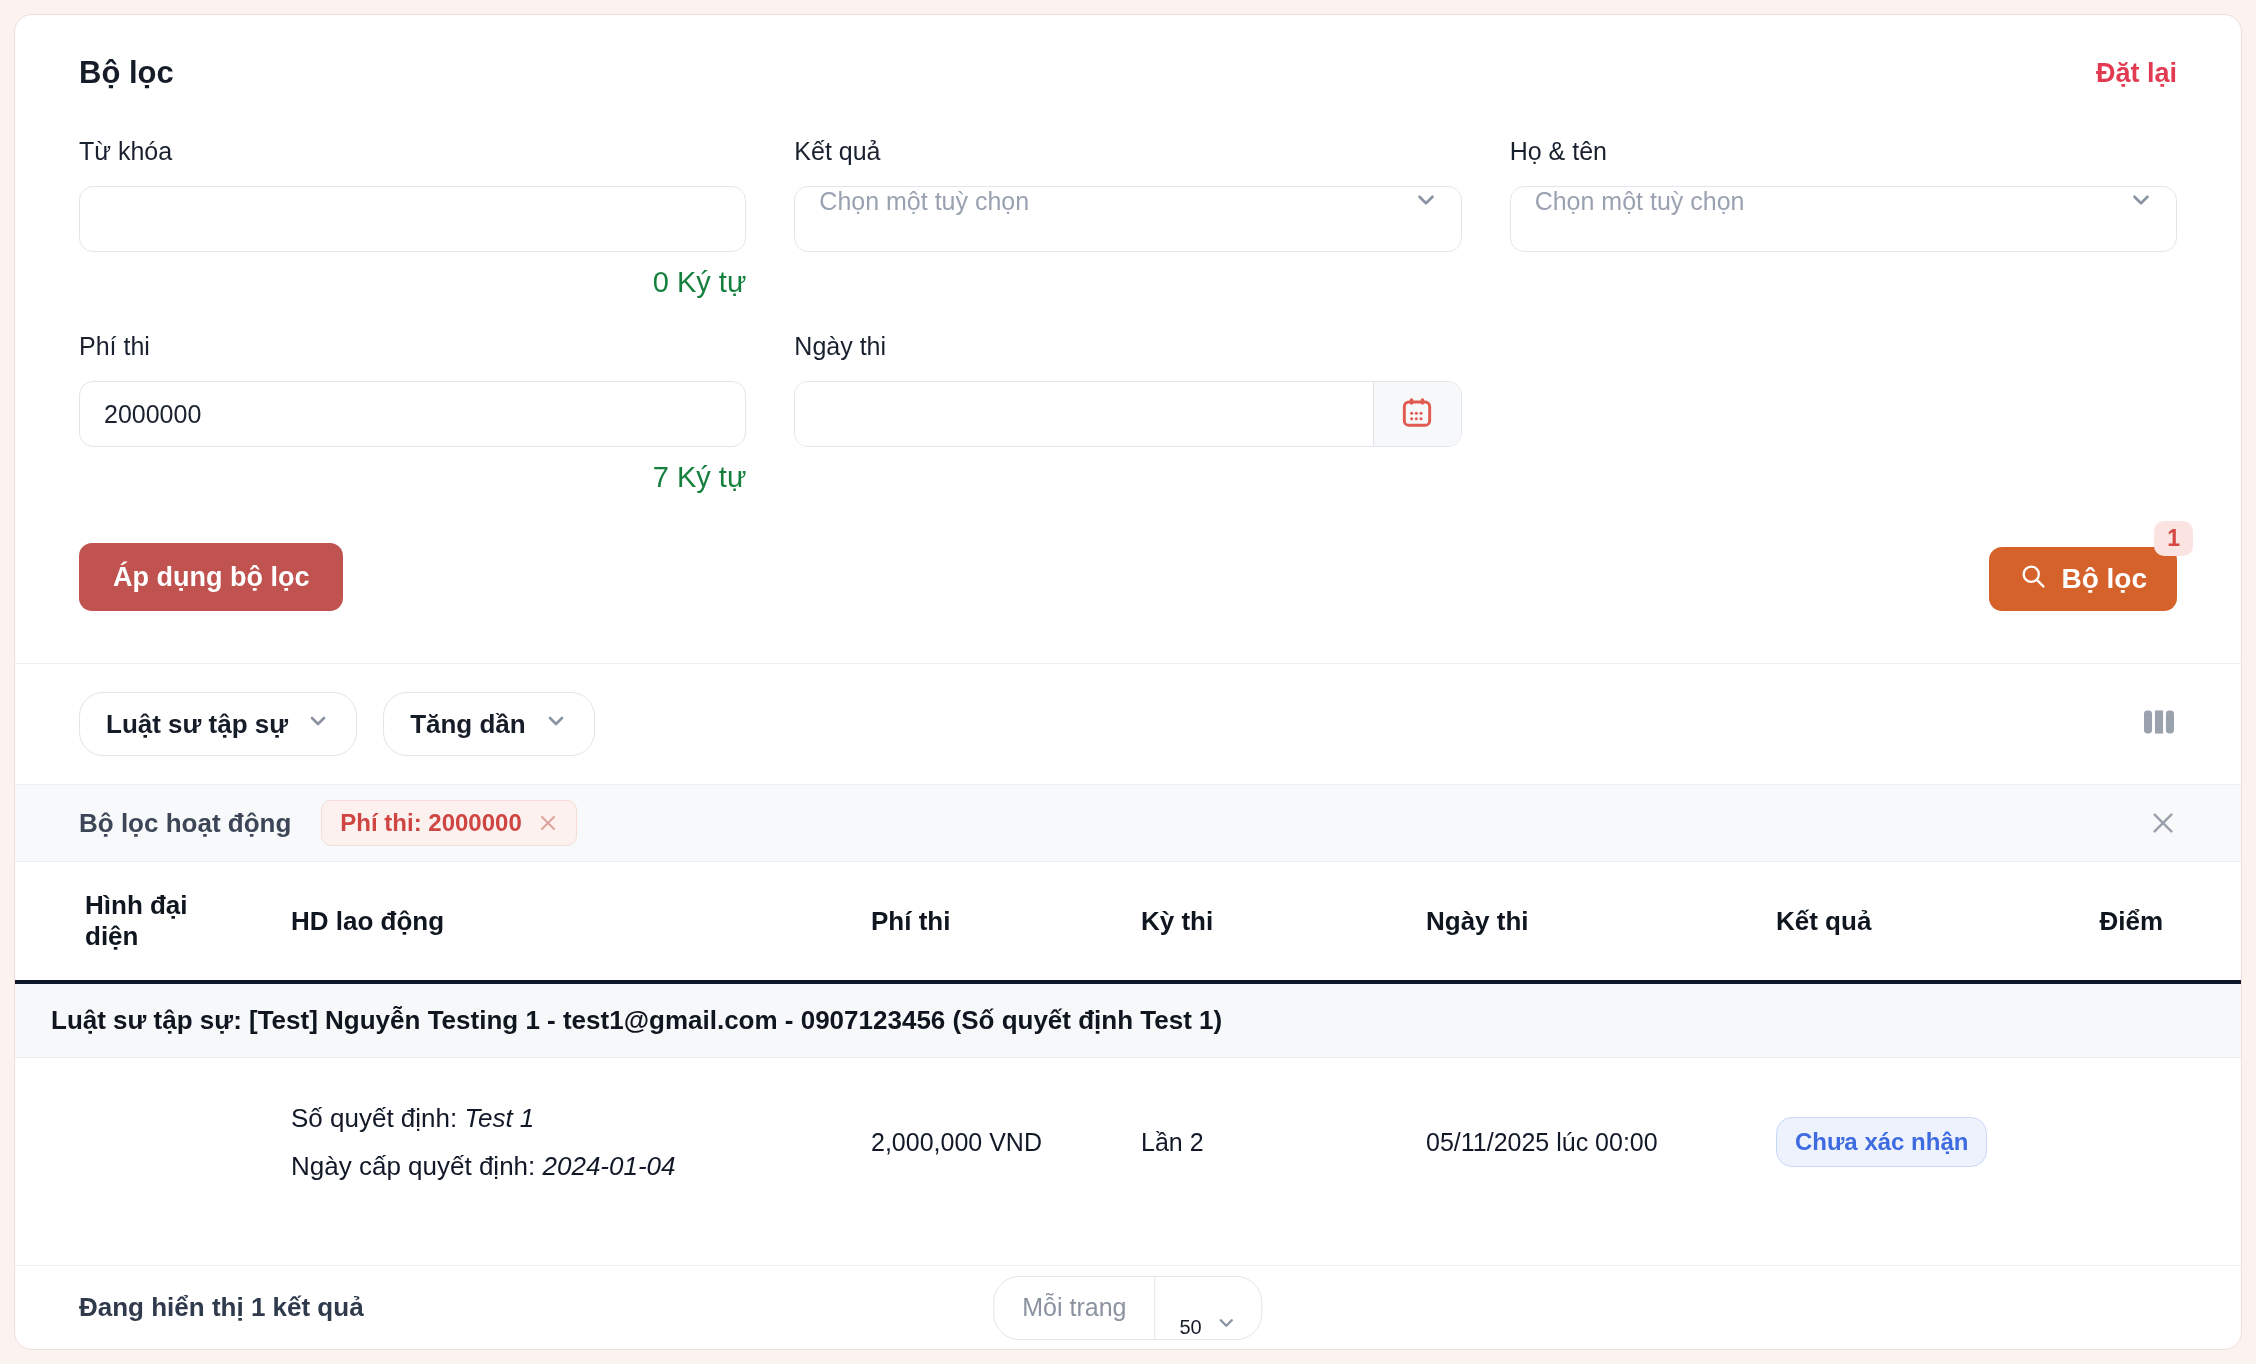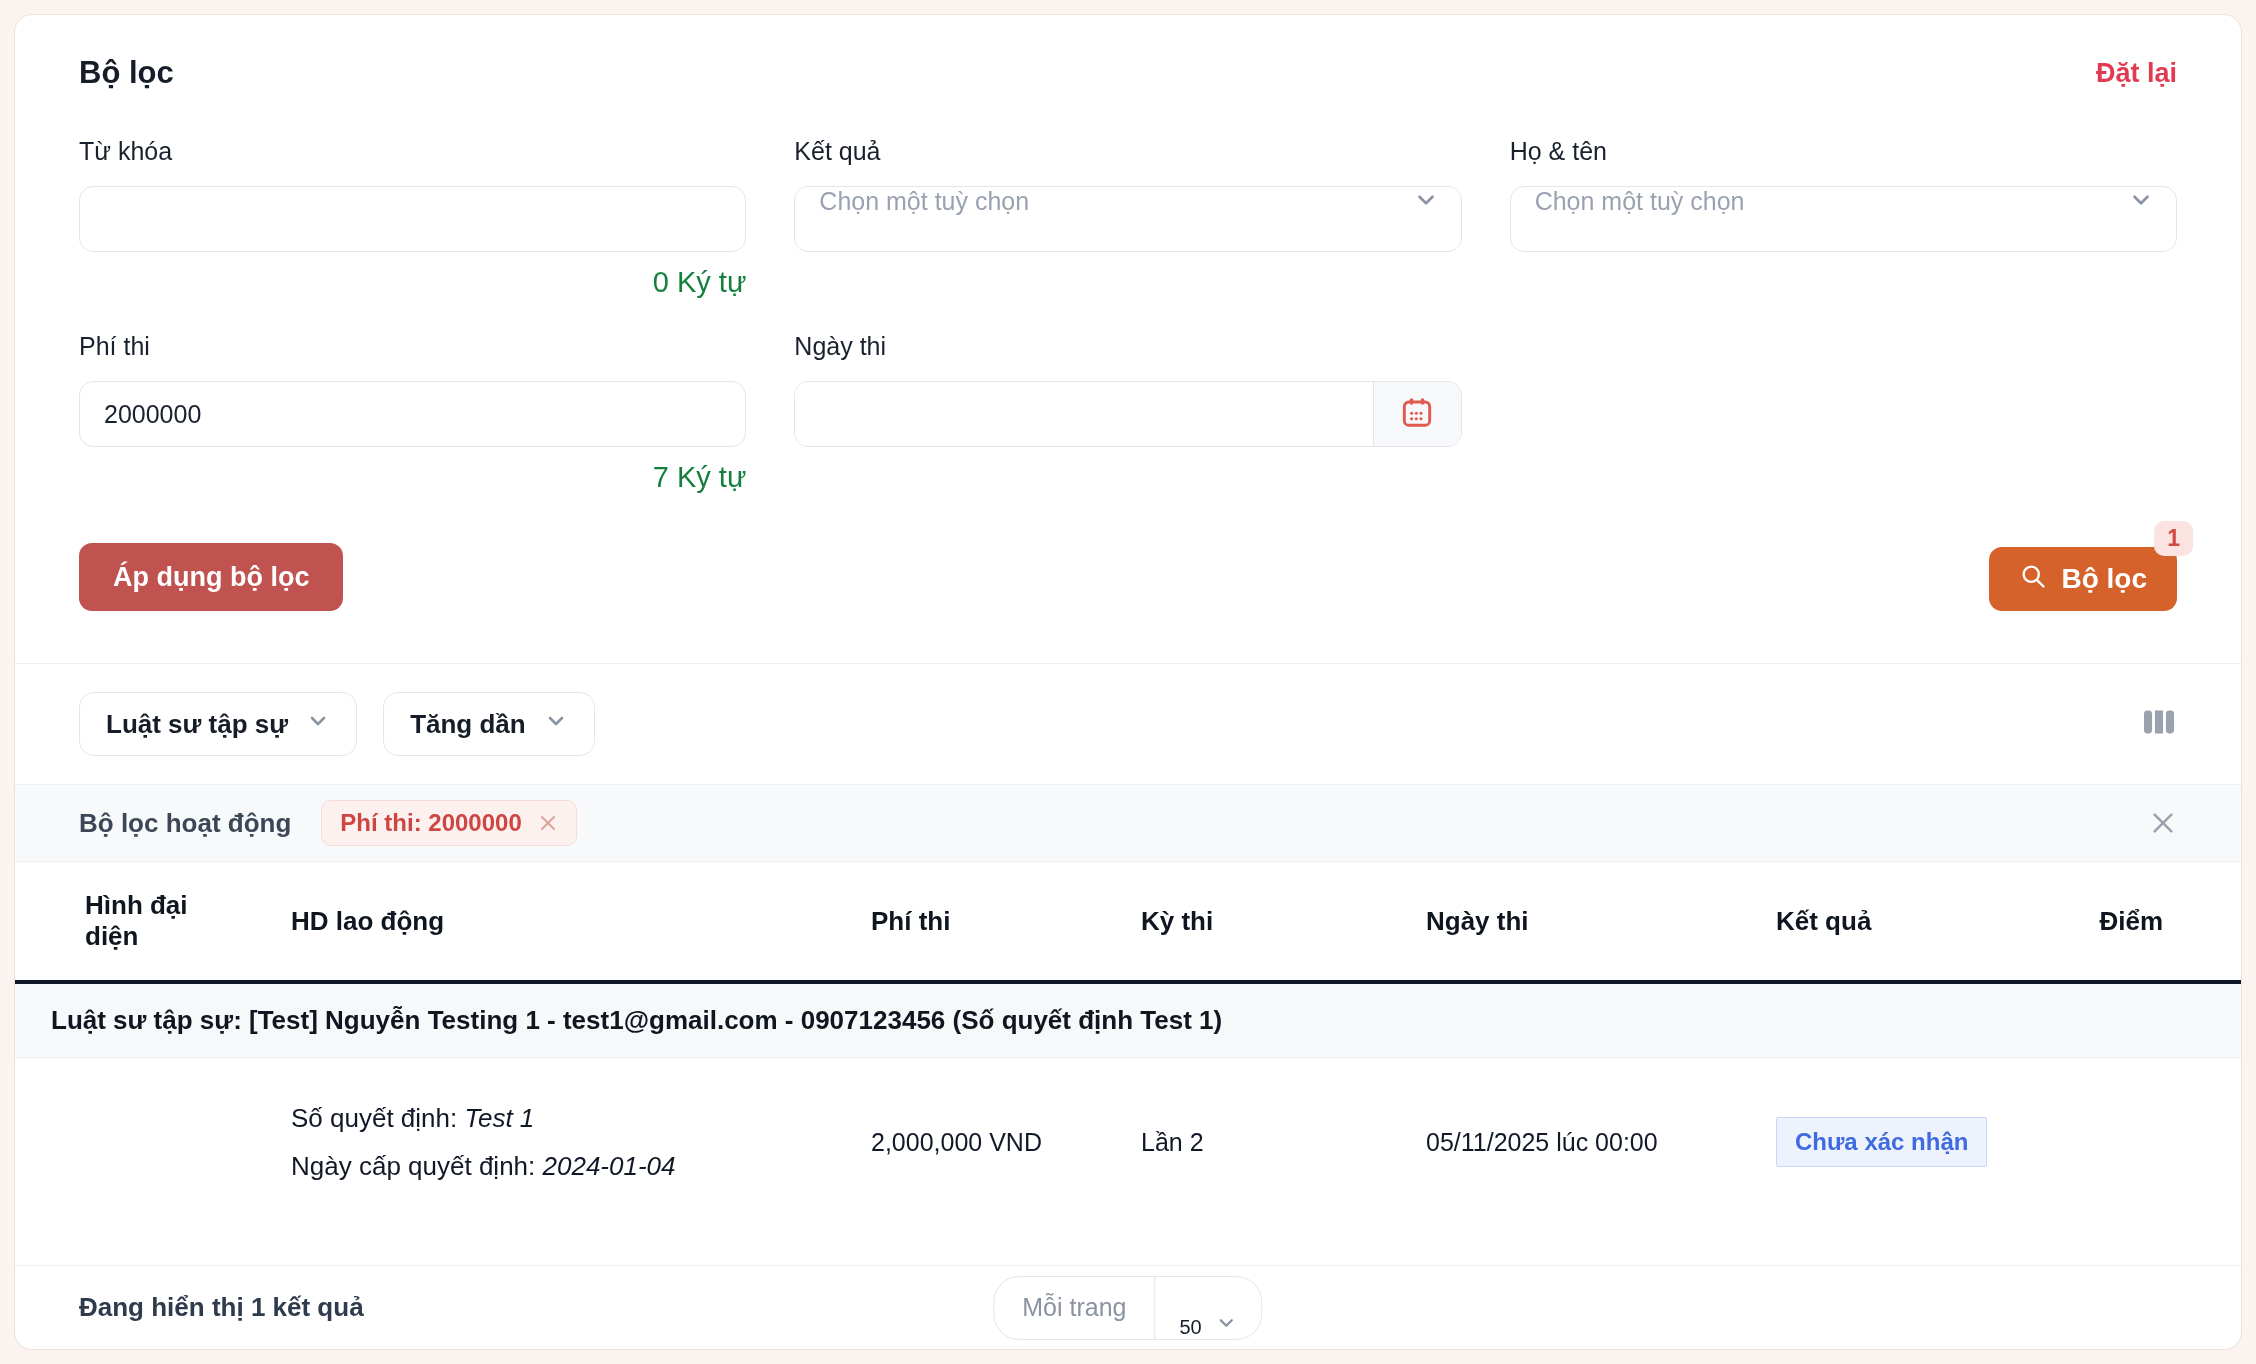--- a/index.html
+++ b/index.html
@@ -82,21 +82,21 @@
     font-size: 23px; font-weight: 700;
     padding: 4px 13px; border-radius: 10px;
   }
   
   .sort-bar {
     border-top: 1px solid #edeff2;
     padding: 28px 64px;
     display: flex; align-items: center; gap: 26px;
   }
   .pill {
-    height: 64px; border: 1px solid #e3e5ea; border-radius: 15px;
+    height: 64px; border: 1px solid #e3e5ea; border-radius: 24px;
     display: flex; align-items: center; gap: 18px;
     padding: 0 26px; font-size: 26px; font-weight: 600; color: #161d29;
     background: #fff; cursor: pointer;
   }
   .columns-btn { margin-left: auto; cursor: pointer; display: flex; align-items: center; }
   
   .active-bar {
     background: #f8f9fa;
     border-top: 1px solid #edeff2; border-bottom: 1px solid #edeff2;
     padding: 15px 64px;
@@ -130,21 +130,21 @@
     padding: 21px 36px;
     font-size: 26px; font-weight: 700; color: #0f1620;
   }
   .data-row td { padding: 36px 20px 36px 36px; font-size: 25px; color: #111827; vertical-align: middle; }
   .data-row td.cell-avatar { padding-left: 70px; }
   .contract-line { line-height: 1.85; font-size: 26px; }
   .italic-val { font-style: italic; }
   .status-badge {
     display: inline-block;
     background: #edf2fd; border: 1px solid #c9d8f9; color: #3f6be0;
-    border-radius: 2px; padding: 10px 18px;
+    border-radius: 16px; padding: 10px 18px;
     font-size: 24px; font-weight: 600;
   }
   .spacer { flex: 1; }
   
   .footer {
     border-top: 1px solid #edeff2;
     padding: 26px 64px;
     display: flex; align-items: center;
     position: relative;
   }

